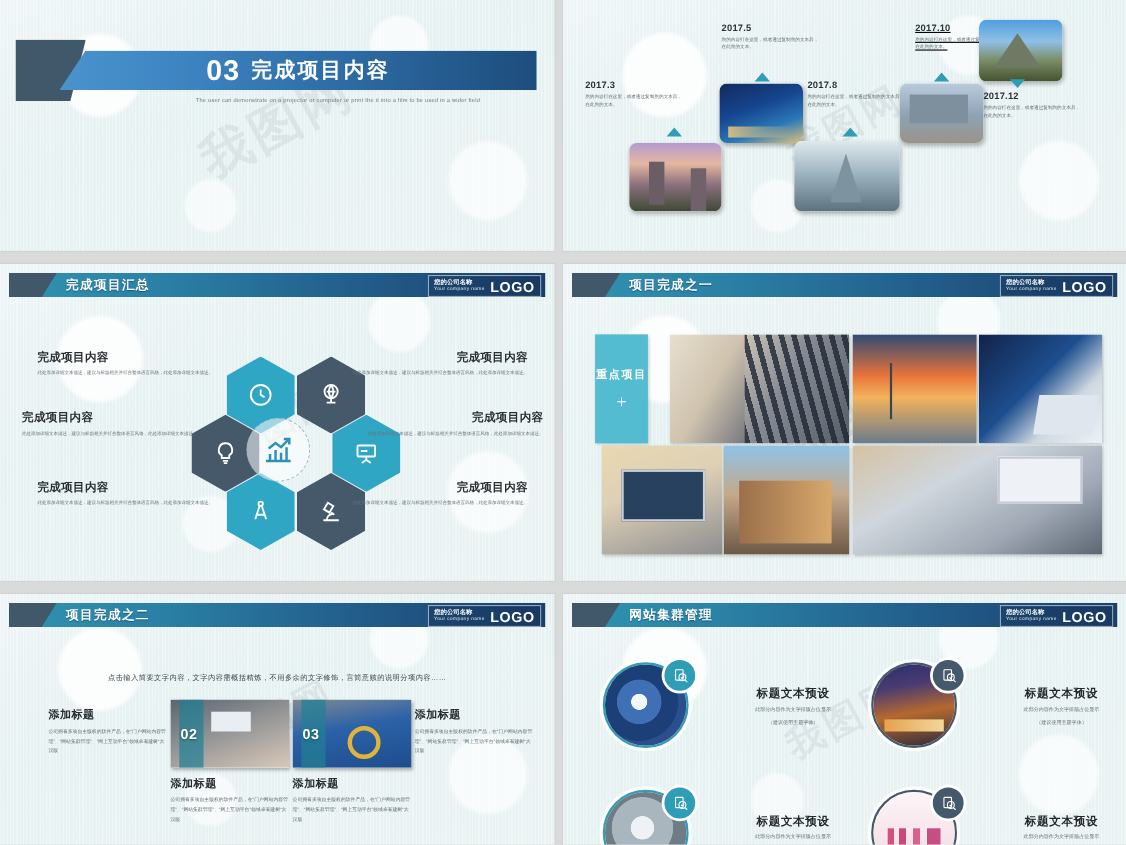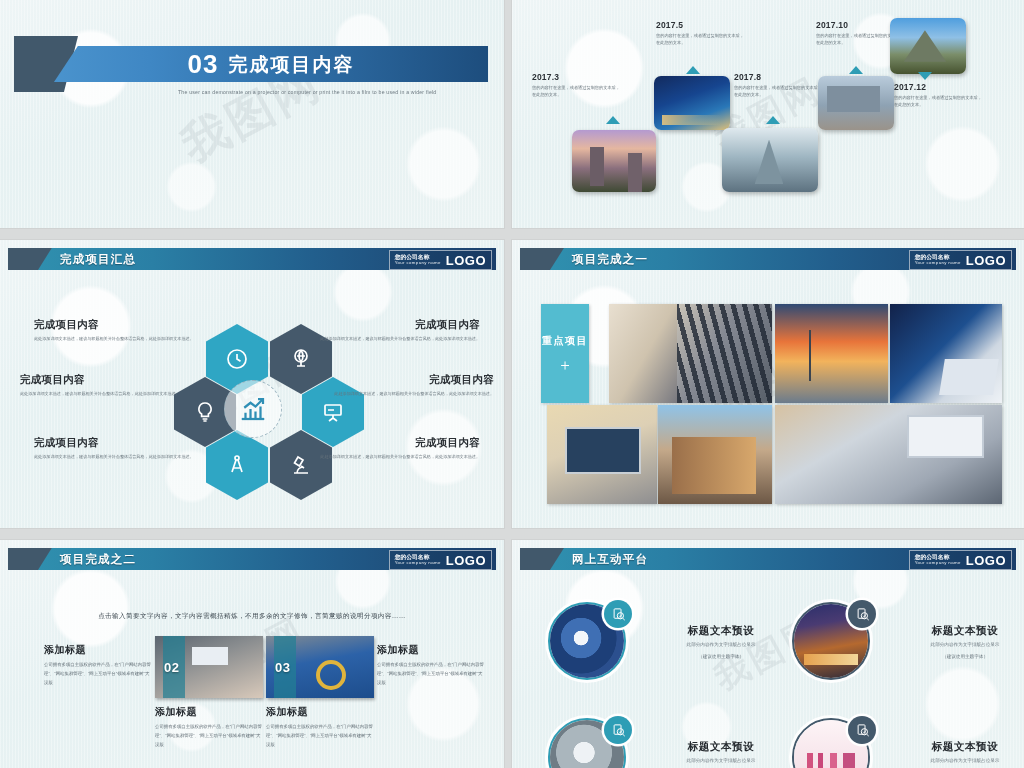--- a/index.html
+++ b/index.html
@@ -261,21 +261,21 @@
 
     <div class="tl-item" style="left:222px;top:72px;">
       <div class="tl-date">2017.8</div>
       <div class="tl-desc">您的内容打在这里，或者通过复制您的文本后，在此您的文本。</div>
     </div>
     <div class="tl-arrow arr-up" style="left:254px;top:116px;"></div>
     <div class="tl-photo" style="left:210px;top:128px;width:96px;height:64px;">
         <div class="ph ph-water"></div>
       </div>
 
-    <div class="tl-item" style="left:304px;top:20px;">
+    <div class="tl-item" style="left:320px;top:20px;text-decoration:underline;">
       <div class="tl-date">2017.10</div>
       <div class="tl-desc">您的内容打在这里，或者通过复制您的文本后，在此您的文本。</div>
     </div>
     <div class="tl-arrow arr-up" style="left:337px;top:66px;"></div>
     <div class="tl-photo" style="left:306px;top:76px;width:76px;height:54px;">
         <div class="ph ph-bldg"></div>
       </div>
 
     <div class="tl-photo" style="left:378px;top:18px;width:76px;height:56px;">
         <div class="ph ph-mtn"></div>
@@ -463,21 +463,21 @@
       <p>公司拥有多项自主版权的软件产品，在“门户网站内容管理”、“网站集群管理”、“网上互动平台”领域卓有建树“大汉版</p>
     </div>
   </div>
 
   <div class="slide s6">
     <div class="wm sm">我图网</div>
 
     <div class="hdr">
       <div class="hdr-tab"></div>
       <div class="hdr-bar"></div>
-      <div class="hdr-title">网上互动平台</div>
+      <div class="hdr-title">网站集群管理</div>
       <div class="logo-box">
         <div class="logo-names">
           <span class="logo-cn">您的公司名称</span>
           <span class="logo-en">Your company name</span>
         </div>
         <span class="logo-mark">LOGO</span>
       </div>
     </div>
 
     <div class="circ-wrap" style="left:36px;top:62px;">

